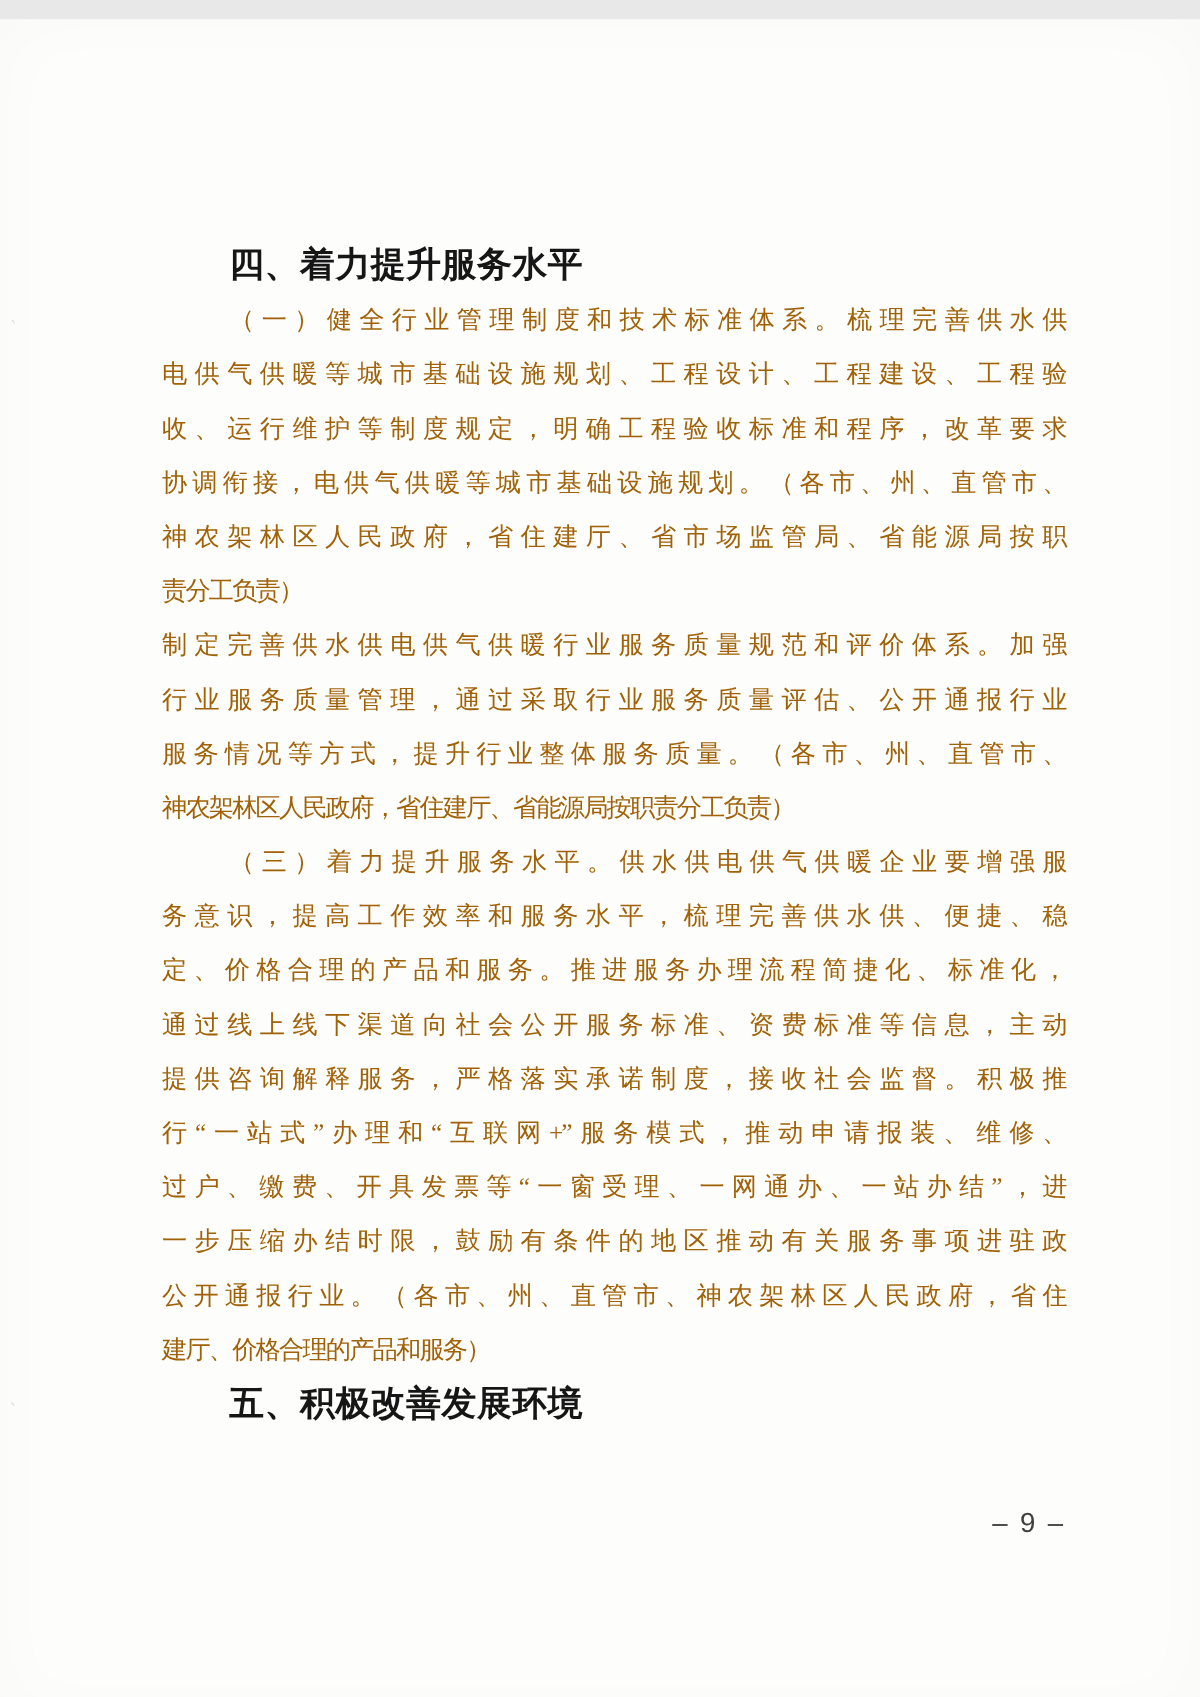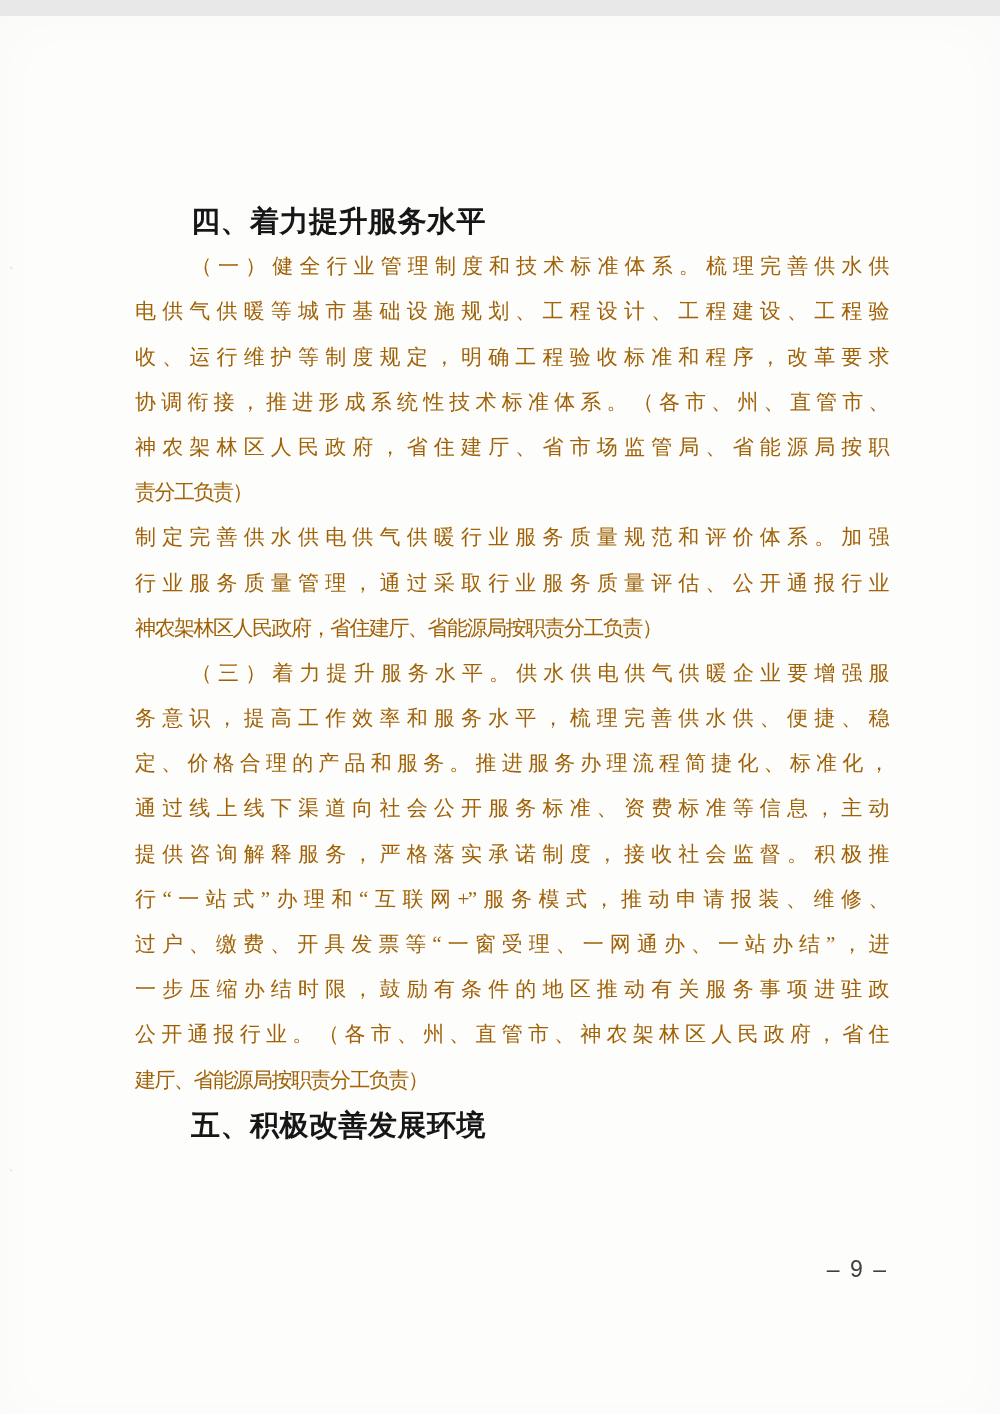--- a/index.html
+++ b/index.html
@@ -70,36 +70,37 @@
 </style>
 </head>
 <body>
 
 <div class="page">
   <div class="content">
     <div class="ln hd ind">四、着力提升服务水平</div>
     <div class="ln ind jf">（一）健全行业管理制度和技术标准体系。梳理完善供水供</div>
     <div class="ln jf">电供气供暖等城市基础设施规划、工程设计、工程建设、工程验</div>
     <div class="ln jf">收、运行维护等制度规定，明确工程验收标准和程序，改革要求</div>
-    <div class="ln jf">协调衔接，推进形成系统性技术标准体系。（各市、州、直管市、</div>
+    <div class="ln jf">协调衔接，电供气供暖等城市基础设施规划。（各市、州、直管市、</div>
     <div class="ln jf">神农架林区人民政府，省住建厅、省市场监管局、省能源局按职</div>
     <div class="ln">责分工负责）</div>
     <div class="ln jf">制定完善供水供电供气供暖行业服务质量规范和评价体系。加强</div>
     <div class="ln jf">行业服务质量管理，通过采取行业服务质量评估、公开通报行业</div>
+    <div class="ln jf">服务情况等方式，提升行业整体服务质量。（各市、州、直管市、</div>
     <div class="ln">神农架林区人民政府，省住建厅、省能源局按职责分工负责）</div>
     <div class="ln ind jf">（三）着力提升服务水平。供水供电供气供暖企业要增强服</div>
     <div class="ln jf">务意识，提高工作效率和服务水平，梳理完善供水供、便捷、稳</div>
     <div class="ln jf">定、价格合理的产品和服务。推进服务办理流程简捷化、标准化，</div>
     <div class="ln jf">通过线上线下渠道向社会公开服务标准、资费标准等信息，主动</div>
     <div class="ln jf">提供咨询解释服务，严格落实承诺制度，接收社会监督。积极推</div>
     <div class="ln jf">行“一站式”办理和“互联网+”服务模式，推动申请报装、维修、</div>
     <div class="ln jf">过户、缴费、开具发票等“一窗受理、一网通办、一站办结”，进</div>
     <div class="ln jf">一步压缩办结时限，鼓励有条件的地区推动有关服务事项进驻政</div>
     <div class="ln jf">公开通报行业。（各市、州、直管市、神农架林区人民政府，省住</div>
-    <div class="ln">建厅、省能源局按职责分工负责）</div>
+    <div class="ln">建厅、价格合理的产品和服务）</div>
     <div class="ln hd ind">五、积极改善发展环境</div>
   </div>
 
   <div class="page-number">– 9 –</div>
 
   <div class="artifact a1"></div>
   <div class="artifact a2"></div>
 </div>
 
 </body></html>

